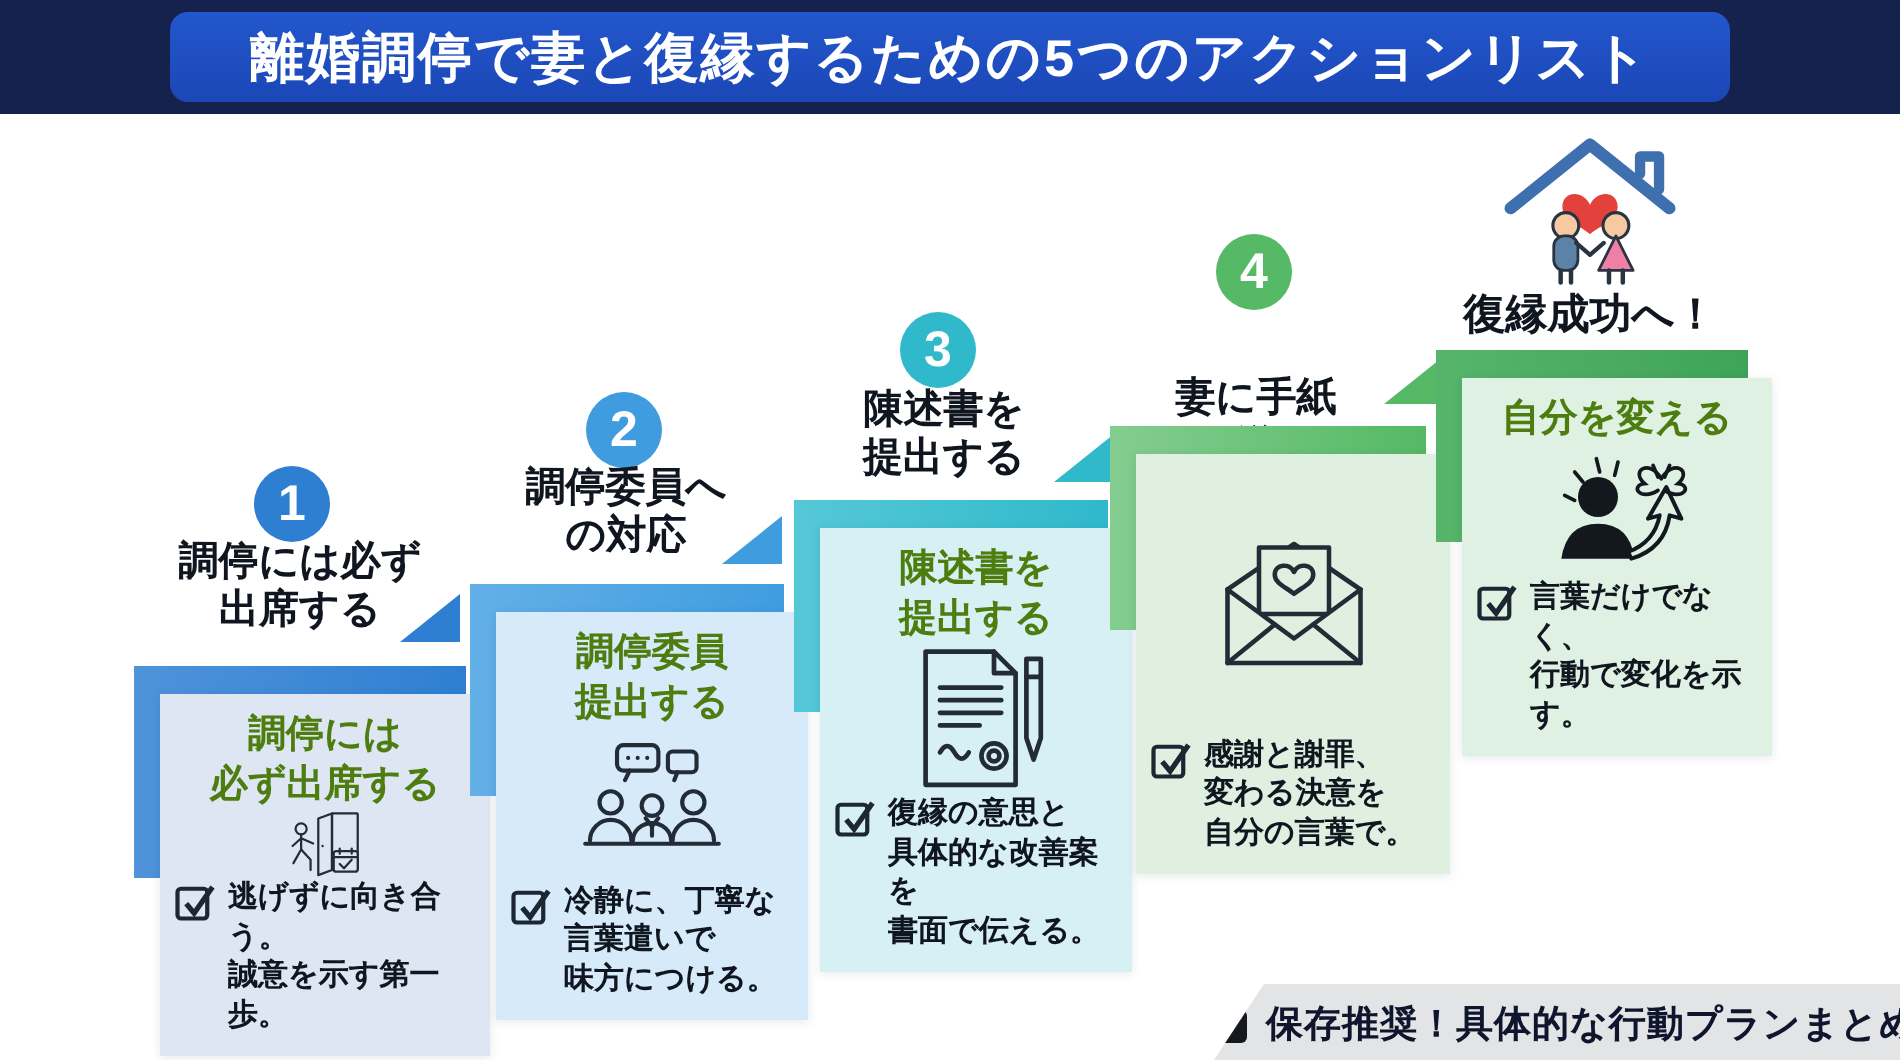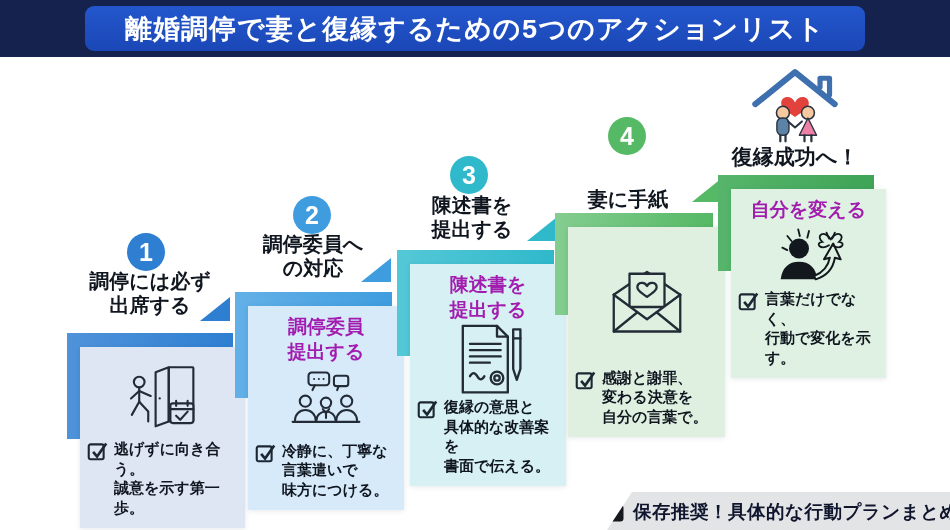--- a/index.html
+++ b/index.html
@@ -15,21 +15,21 @@
   .layer{position:absolute;left:0;top:0;width:950px;height:530px;}
   .num{position:absolute;width:38px;height:38px;border-radius:50%;background:var(--accent);
        color:#fff;font-weight:bold;font-size:25px;display:flex;align-items:center;justify-content:center;}
   .slabel{position:absolute;font-weight:bold;font-size:20px;line-height:1.18;color:#10161f;
           text-align:center;white-space:pre-line;}
   .tri{position:absolute;width:30px;height:24px;background:var(--accent);
        clip-path:polygon(0 100%,100% 100%,100% 0);}
   .frame{position:absolute;background:linear-gradient(90deg,var(--bar),var(--accent));}
   .card{position:absolute;background:var(--bg);display:flex;flex-direction:column;
         padding:6px 6px 10px;box-shadow:0 1px 5px rgba(20,40,70,.10);}
-  .card-title{font-weight:bold;font-size:19px;line-height:1.3;text-align:center;color:#a21caf;
+  .card-title{font-weight:bold;font-size:19px;line-height:1.3;text-align:center;color:#4d7c0f;
               white-space:pre-line;margin-top:3px;}
   .card-icon{flex:1;min-height:0;display:flex;align-items:center;justify-content:center;}
   .card-icon svg{max-height:100%;}
   .note{display:flex;gap:6px;align-items:flex-start;padding:0 1px;}
   .note-text{font-weight:bold;font-size:15px;line-height:1.32;color:#10161f;white-space:pre-line;}
   .chk{flex:0 0 auto;margin-top:1px;}
   
   .s1 .num{left:127px;top:233px;} .s1 .slabel{left:63px;top:270px;width:174px;}
   .s1 .tri{left:200px;top:297px;} .s1 .frame{left:67px;top:333px;width:166px;height:106px;}
   .s1 .card{left:80px;top:347px;width:153px;height:165px;}
@@ -66,20 +66,22 @@
     </div>
   </div>
 
   <div class="layer s1" style="--accent: #2e7fd2; --bar: #4f93da; --bg: #dde6f2;">
     <div class="num">1</div>
     <div class="slabel">調停には必ず
 出席する</div>
     <div class="tri"></div>
     <div class="frame"></div>
     <div class="card">
+      <div class="card-title">調停には
+必ず出席する</div>
       <div class="card-icon">
         <svg width="86" height="64" viewBox="0 0 86 78" fill="none" stroke="#222b36" stroke-width="2.6" stroke-linecap="round" stroke-linejoin="round">
           <rect x="50" y="4" width="30" height="66" rx="1"></rect>
           <polygon points="50,4 34,10 34,76 50,70"></polygon>
           <circle cx="39" cy="42" r="1.4" fill="#222b36" stroke="none"></circle>
           <circle cx="14" cy="22" r="6.5"></circle>
           <line x1="14" y1="28.5" x2="14" y2="46"></line>
           <path d="M14,33 L28,39"></path>
             <path d="M14,33 L4,42"></path>
           <path d="M14,46 L5,62"></path>

